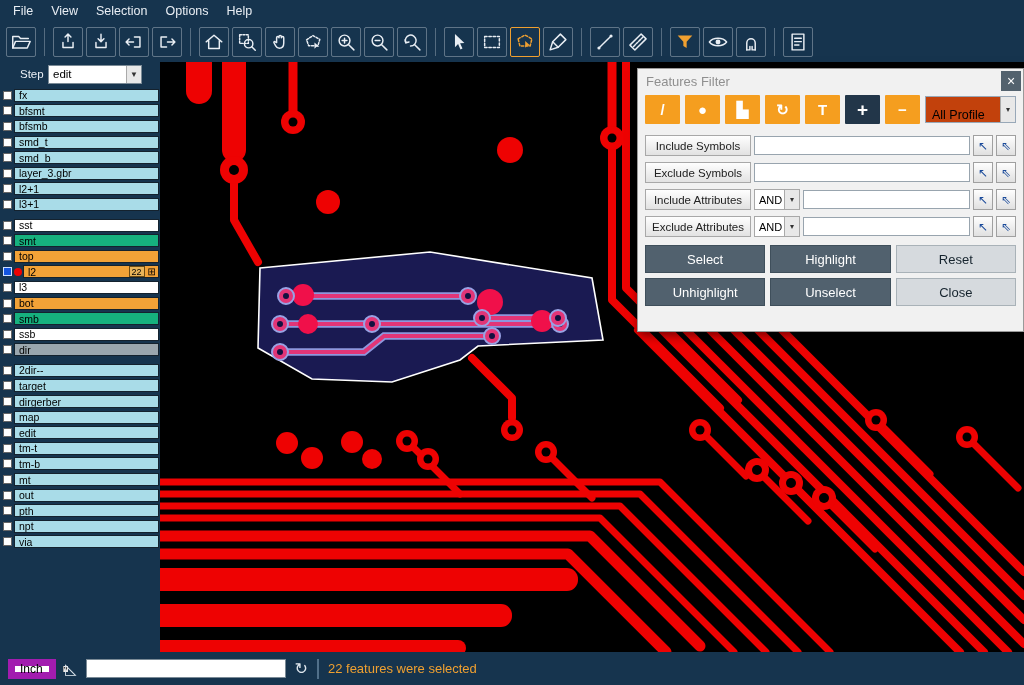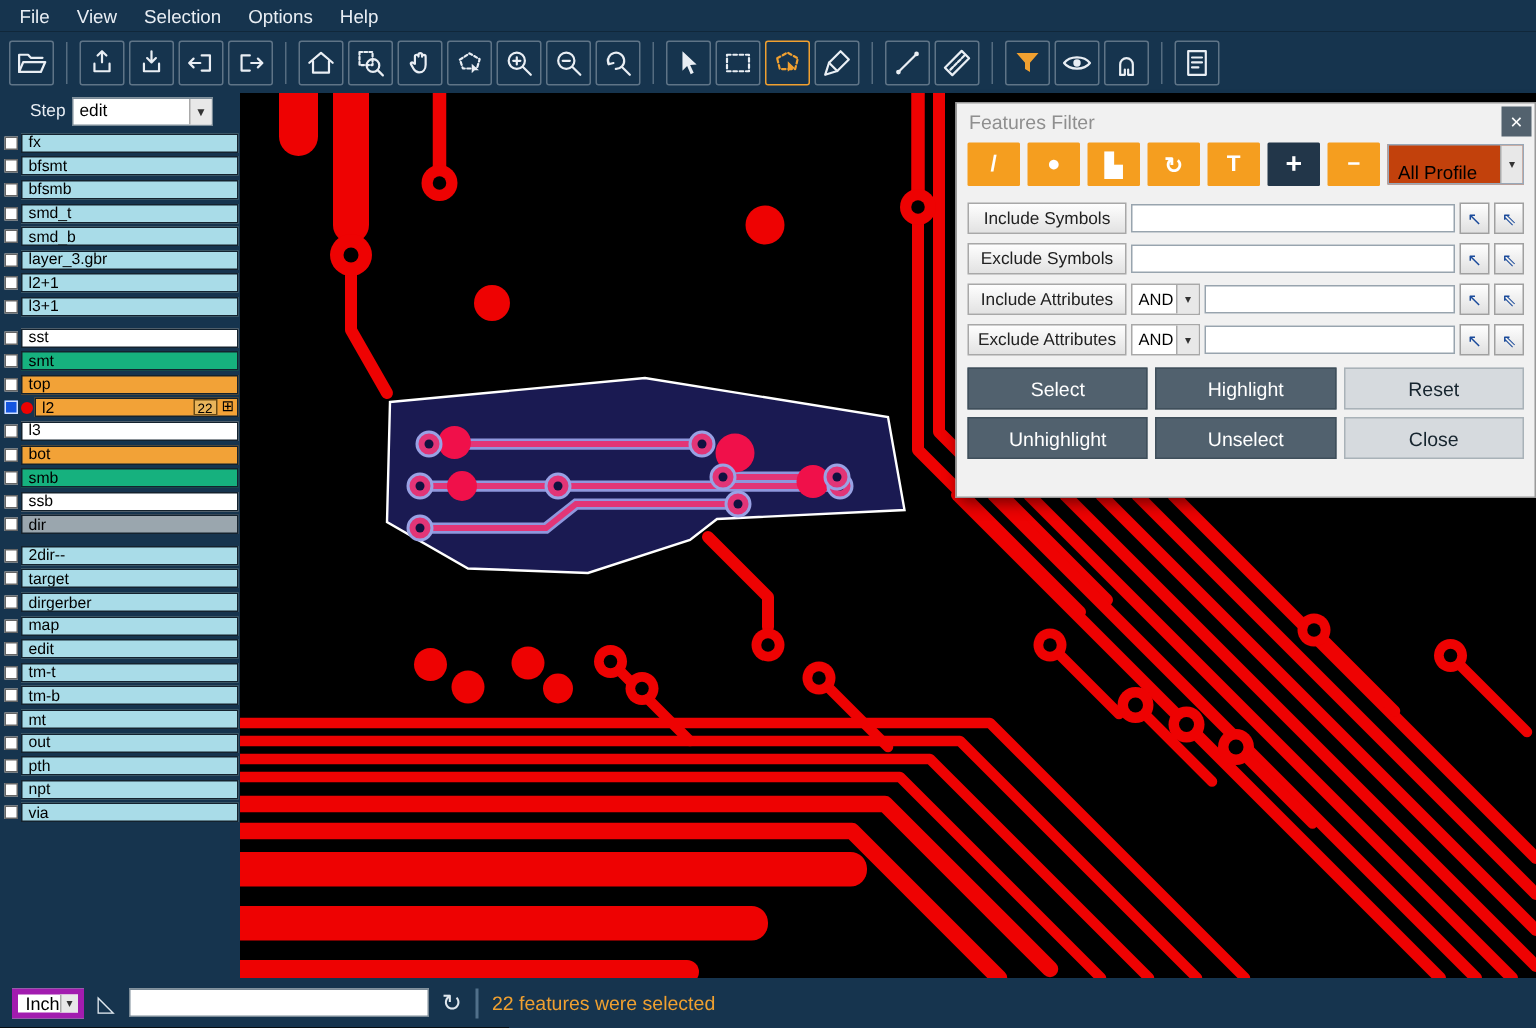--- a/index.html
+++ b/index.html
@@ -87,22 +87,22 @@
     border:1px solid #a0a0a0;color:#1a4a9a;font-size:12px;display:flex;align-items:center;
     justify-content:center;flex:none;}
   .dactions{display:grid;grid-template-columns:1fr 1fr 1fr;gap:5px;margin:7px 7px 0 7px;}
   .abtn{height:28px;display:flex;align-items:center;justify-content:center;font-size:13px;}
   .abtn.dark{background:#51616e;color:#fff;border:1px solid #3f4f5b;}
   .abtn.light{background:#d6dade;color:#16242e;border:1px solid #a9b2b8;}
 
   
   .statusbar{position:absolute;left:0;right:0;bottom:0;height:33px;background:var(--bar);
     display:flex;align-items:center;padding:0 8px;gap:9px;z-index:6;}
-  .unit{width:48px;height:20px;background:#fff;border:4px solid #a21caf;font-size:12px;
-    display:flex;align-items:center;padding-left:5px;color:#000;flex:none;}
+  .unit{width:48px;height:20px;background:#fff;border:7px solid #a21caf;font-size:12px;
+    display:flex;align-items:center;padding-left:5px;color:#000;flex:none;gap:20px;}
   .angleIcon{color:#dfe7ee;font-size:15px;flex:none;}
   .cmdInput{width:200px;height:19px;background:#fff;border:1px solid #7a8a96;flex:none;
     font-size:12px;padding:0 3px;}
   .refreshIcon{color:#dfe7ee;font-size:16px;flex:none;}
   .sbarSep{width:2px;height:20px;background:#51708a;flex:none;}
   .msg{color:var(--accent);font-size:13px;}
 </style>
 </head>
 <body>
 

